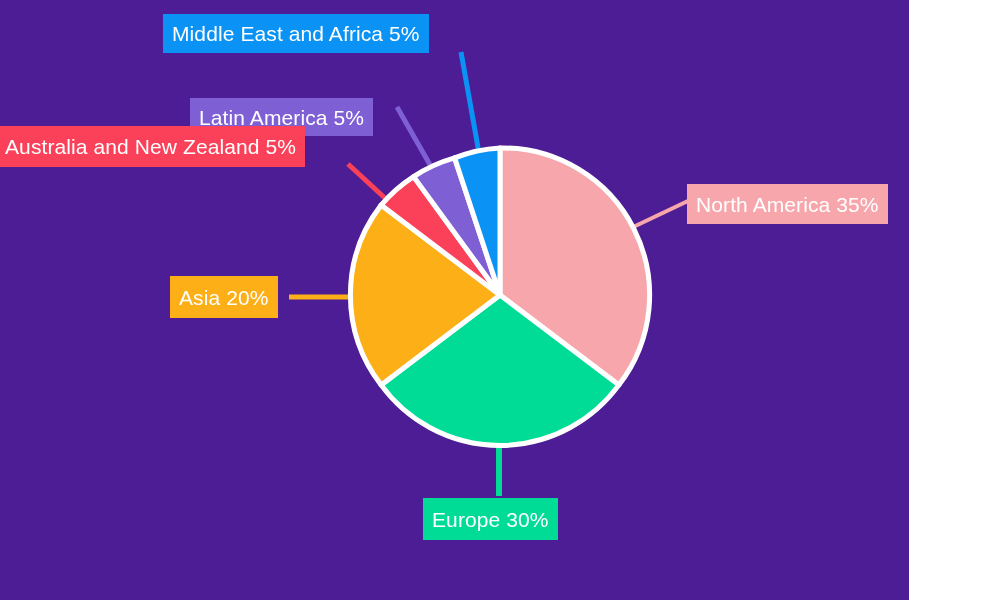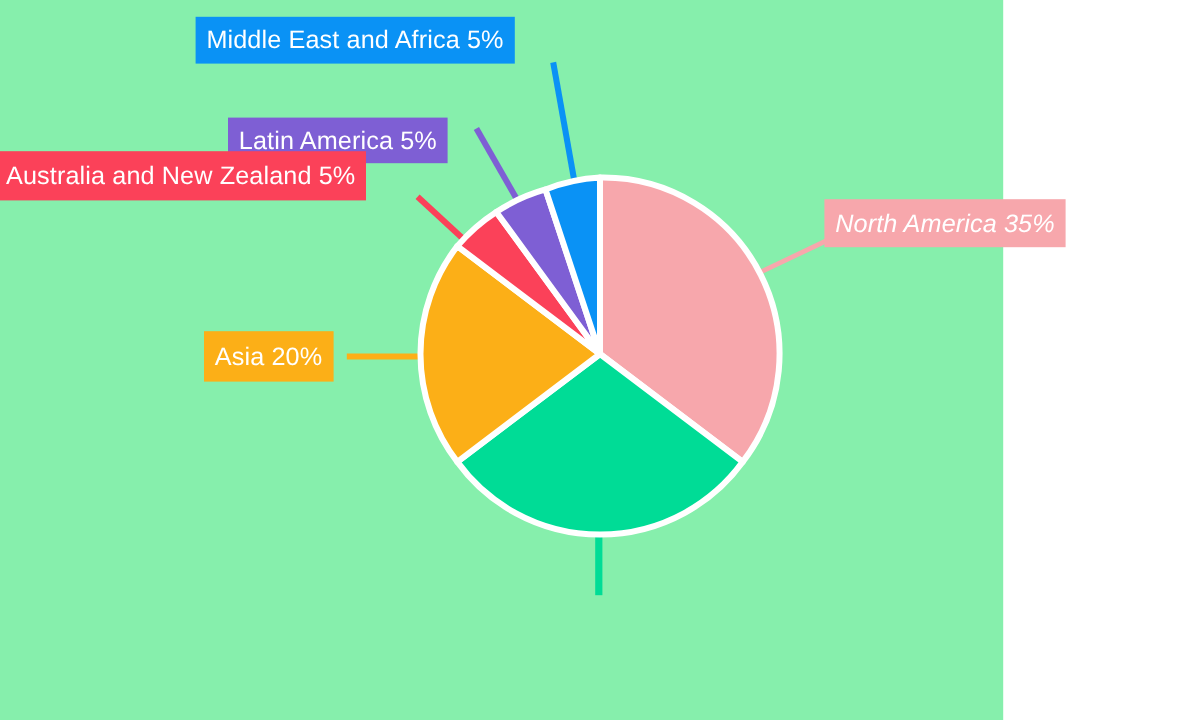--- a/index.html
+++ b/index.html
@@ -8,23 +8,23 @@
     background: #ffffff;
   }
   body {
     width: 1000px;
     height: 600px;
     font-family: "Liberation Sans", sans-serif;
     overflow: hidden;
   }
   #stage {
     position: relative;
-    width: 836px;
+    width: 909px;
     height: 600px;
-    background: #86efac;
+    background: #4c1d95;
   }
   #chart-svg {
     position: absolute;
     left: 0;
     top: 0;
     width: 1000px;
     height: 600px;
   }
   .label-box {
     position: absolute;
@@ -37,21 +37,21 @@
     font-size: 21px;
     font-weight: 400;
     letter-spacing: 0.1px;
     white-space: nowrap;
     line-height: 1;
     padding: 0 9px;
   }
   #label-mea   { left: 163px; top: 14px;  height: 39px; }
   #label-latam { left: 190px; top: 70px;  height: 38px; margin-top: 28px; }
   #label-anz   { left: -4px;  top: 126px; height: 41px; }
-  #label-na    { left: 687px; top: 166px; height: 40px; font-style: italic; }
+  #label-na    { left: 687px; top: 184px; height: 40px; }
   #label-asia  { left: 170px; top: 276px; height: 42px; }
   #label-europe{ left: 423px; top: 498px; height: 42px; }
 </style>
 </head>
 <body>
 
 <div id="stage">
 
   <svg id="chart-svg" viewBox="0 0 1000 600">
 
@@ -78,14 +78,15 @@
   <div class="label-box" id="label-mea" style="background:#0a92f5">Middle East and Africa 5%</div>
 
   <div class="label-box" id="label-latam" style="background:#7e5fd4">Latin America 5%</div>
 
   <div class="label-box" id="label-anz" style="background:#fb4159">Australia and New Zealand 5%</div>
 
   <div class="label-box" id="label-na" style="background:#f7a7ac">North America 35%</div>
 
   <div class="label-box" id="label-asia" style="background:#fcaf17">Asia 20%</div>
 
+  <div class="label-box" id="label-europe" style="background:#00dc96">Europe 30%</div>
 
 </div>
 
 </body></html>

